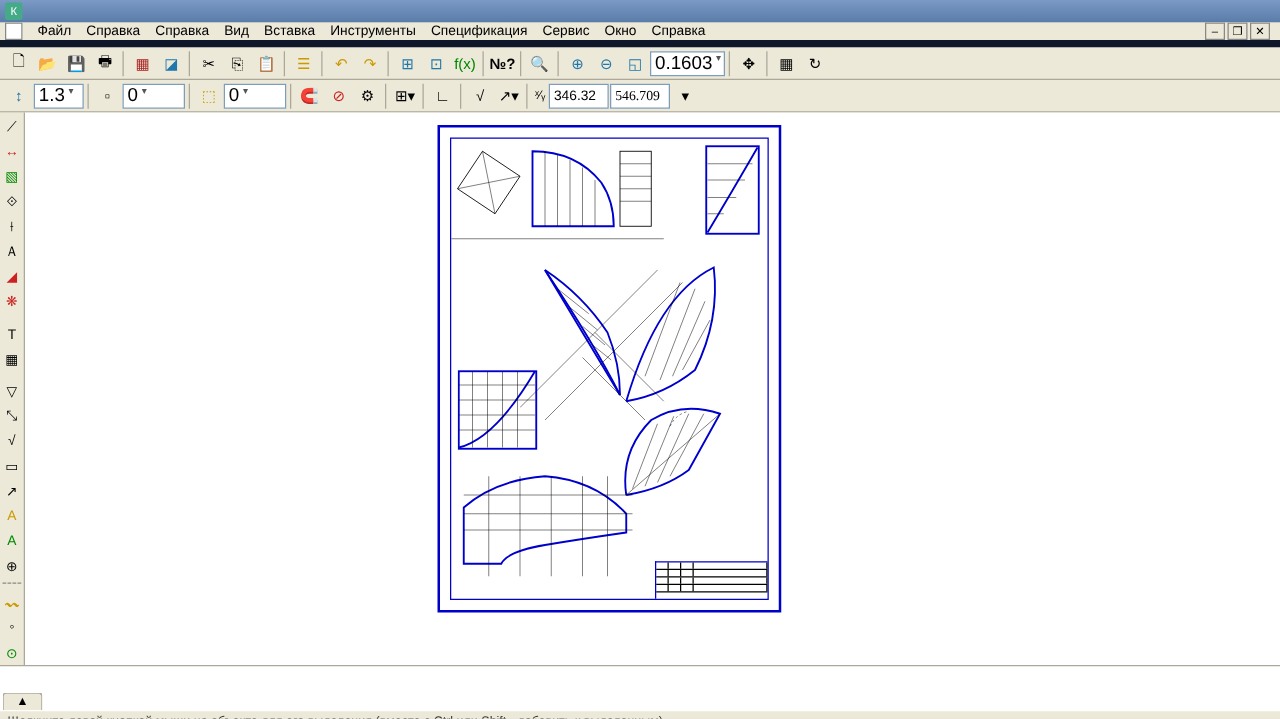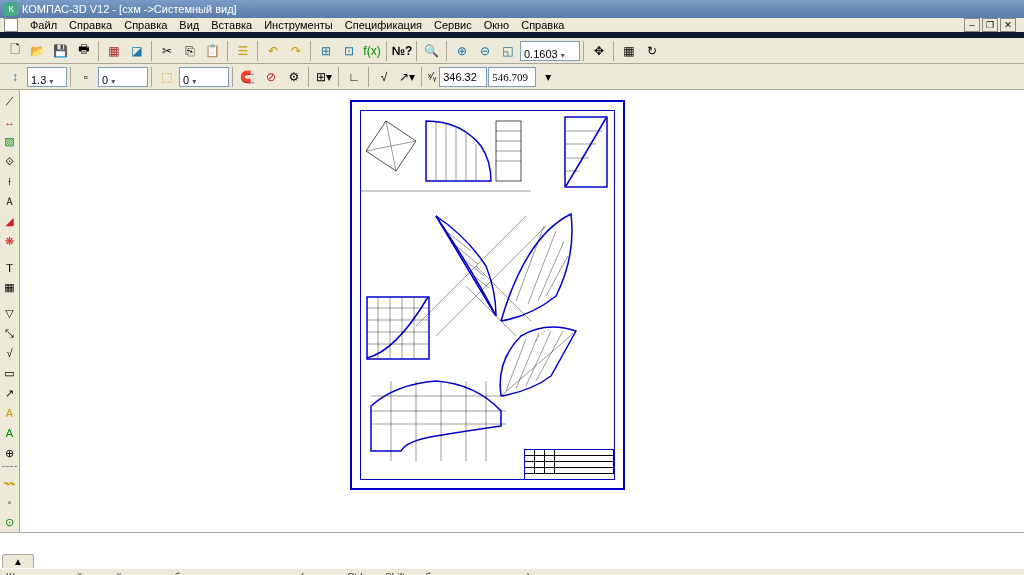--- a/index.html
+++ b/index.html
@@ -13,21 +13,21 @@
   .menubar .doc-icon { width: 14px; height: 14px; background: #fff; border: 1px solid #888; margin-right: 6px; }
   .menubar-item { padding: 2px 6px; cursor: default; }
   .menubar-spacer { flex: 1; }
   .win-controls { display: flex; gap: 2px; margin-right: 4px; }
   .win-btn { width: 16px; height: 14px; border: 1px solid #888; background: #ece9d8; font-size: 9px; display: flex; align-items: center; justify-content: center; cursor: default; }
   
   .toolbar { height: 26px; background: #ece9d8; display: flex; align-items: center; padding: 0 4px; border-bottom: 1px solid #aca899; gap: 1px; }
   .tb-btn { width: 22px; height: 22px; border: 1px solid transparent; display: flex; align-items: center; justify-content: center; cursor: default; font-size: 12px; }
   .tb-sep { width: 2px; height: 20px; border-left: 1px solid #aca899; margin: 0 2px; }
   .tb-input { height: 20px; border: 1px solid #7f9db9; background: #fff; padding: 0 3px; font-size: 11px; }
-  .tb-dropdown { height: 20px; border: 1px solid #7f9db9; background: #fff; padding: 0 3px; font-size: 11px; display: flex; align-items: flex-end; position: relative; }
+  .tb-dropdown { height: 20px; border: 1px solid #7f9db9; background: #fff; padding: 0 3px; font-size: 15px; display: flex; align-items: flex-start; position: relative; }
   .tb-dropdown::after { content: "▾"; margin-left: 3px; font-size: 8px; color: #555; }
   
   .main { display: flex; height: 442px; }
   .left-tools { width: 20px; background: #ece9d8; border-right: 1px solid #aca899; display: flex; flex-direction: column; padding-top: 2px; }
   .lt-btn { width: 18px; height: 18px; margin: 1px auto; display: flex; align-items: center; justify-content: center; font-size: 11px; cursor: default; border: 1px solid transparent; }
   
   .canvas-area { flex: 1; background: #fff; position: relative; overflow: hidden; }
   .drawing { position: absolute; left: 330px; top: 10px; width: 275px; height: 390px; border: 2px solid #0000cc; background: #fff; }
   .drawing-inner { position: absolute; left: 8px; top: 8px; right: 8px; bottom: 8px; border: 1px solid #0000cc; }
   
@@ -44,21 +44,20 @@
   svg.dwg { position: absolute; }
   .stroke-blue { stroke: #0000cc; fill: none; stroke-width: 1.5; }
   .stroke-black { stroke: #000; fill: none; stroke-width: 0.7; }
   .stroke-thin { stroke: #000; fill: none; stroke-width: 0.4; }
 </style>
 </head>
 <body>
 
 <div class="titlebar">
   <div class="icon">К</div>
-  <span class="titlebar-text">КОМПАС-3D V12 - [схм -&gt;Системный вид]</span>
 </div>
 
 <div class="menubar">
   <div class="doc-icon"></div>
   <div class="menubar-item">Файл</div>
   <div class="menubar-item">Справка</div>
   <div class="menubar-item">Справка</div>
   <div class="menubar-item">Вид</div>
   <div class="menubar-item">Вставка</div>
   <div class="menubar-item">Инструменты</div>

